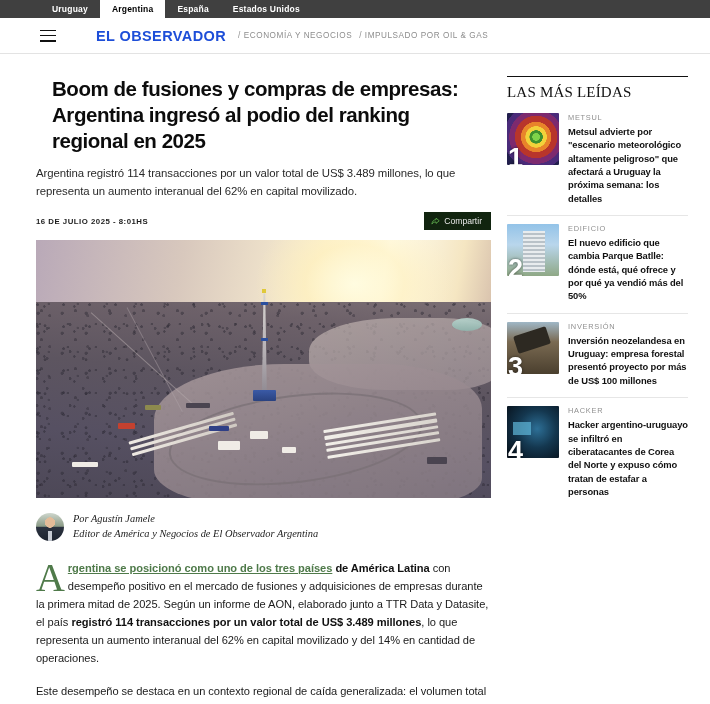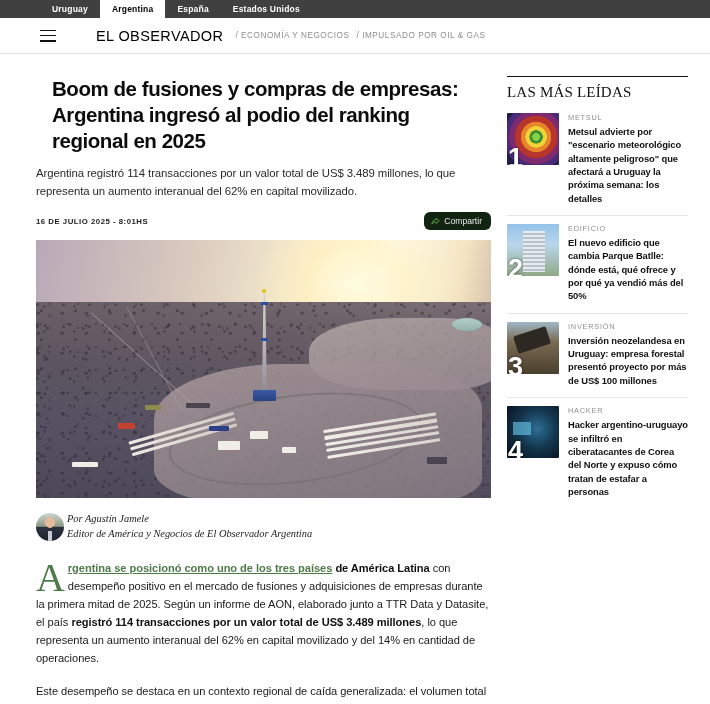--- a/index.html
+++ b/index.html
@@ -56,23 +56,23 @@
   }
   .hamburger span {
     display: block;
     height: 1.6px;
     background: #111;
     width: 100%;
   }
   .brand {
     font-family: "Liberation Sans", sans-serif;
     font-size: 14.5px;
-    font-weight: 400;
+    font-weight: 700;
     letter-spacing: .4px;
-    color: #000000;
+    color: #1d4ed8;
     white-space: nowrap;
   }
   .breadcrumb {
     margin-left: 12px;
     font-size: 8.2px;
     letter-spacing: .55px;
     color: #8d8d8d;
     white-space: nowrap;
     display: flex;
     gap: 7px;
@@ -120,21 +120,21 @@
   .timestamp {
     font-size: 7.8px;
     font-weight: bold;
     letter-spacing: .5px;
     color: #1c1c1c;
   }
   .share-btn {
     background: #11240f;
     color: #e8e8e8;
     border: none;
-    border-radius: 6px;
+    border-radius: 0;
     font-size: 8.6px;
     padding: 4px 9px 4px 7px;
     display: flex;
     align-items: center;
     gap: 4px;
     cursor: pointer;
     font-family: "Liberation Sans", sans-serif;
   }
   .share-btn svg { display: block; }
 
@@ -284,21 +284,21 @@
     width: 30px; height: 13px;
     border-radius: 50%;
     background: linear-gradient(180deg, #b9d6cf, #8fb6ae);
     opacity: .9;
   }
 
   
   .byline {
     display: flex;
     align-items: center;
-    gap: 3px;
+    gap: 9px;
     margin: 14px 0 18px 0;
   }
   .avatar {
     width: 28px; height: 28px;
     border-radius: 50%;
     flex: 0 0 28px;
     background:
       radial-gradient(circle at 50% 34%, #e3bb98 0 22%, transparent 23%),
       linear-gradient(180deg, #cfd7cd 0%, #8a9a86 48%, #2c3340 49%, #1d2430 100%);
     position: relative;

